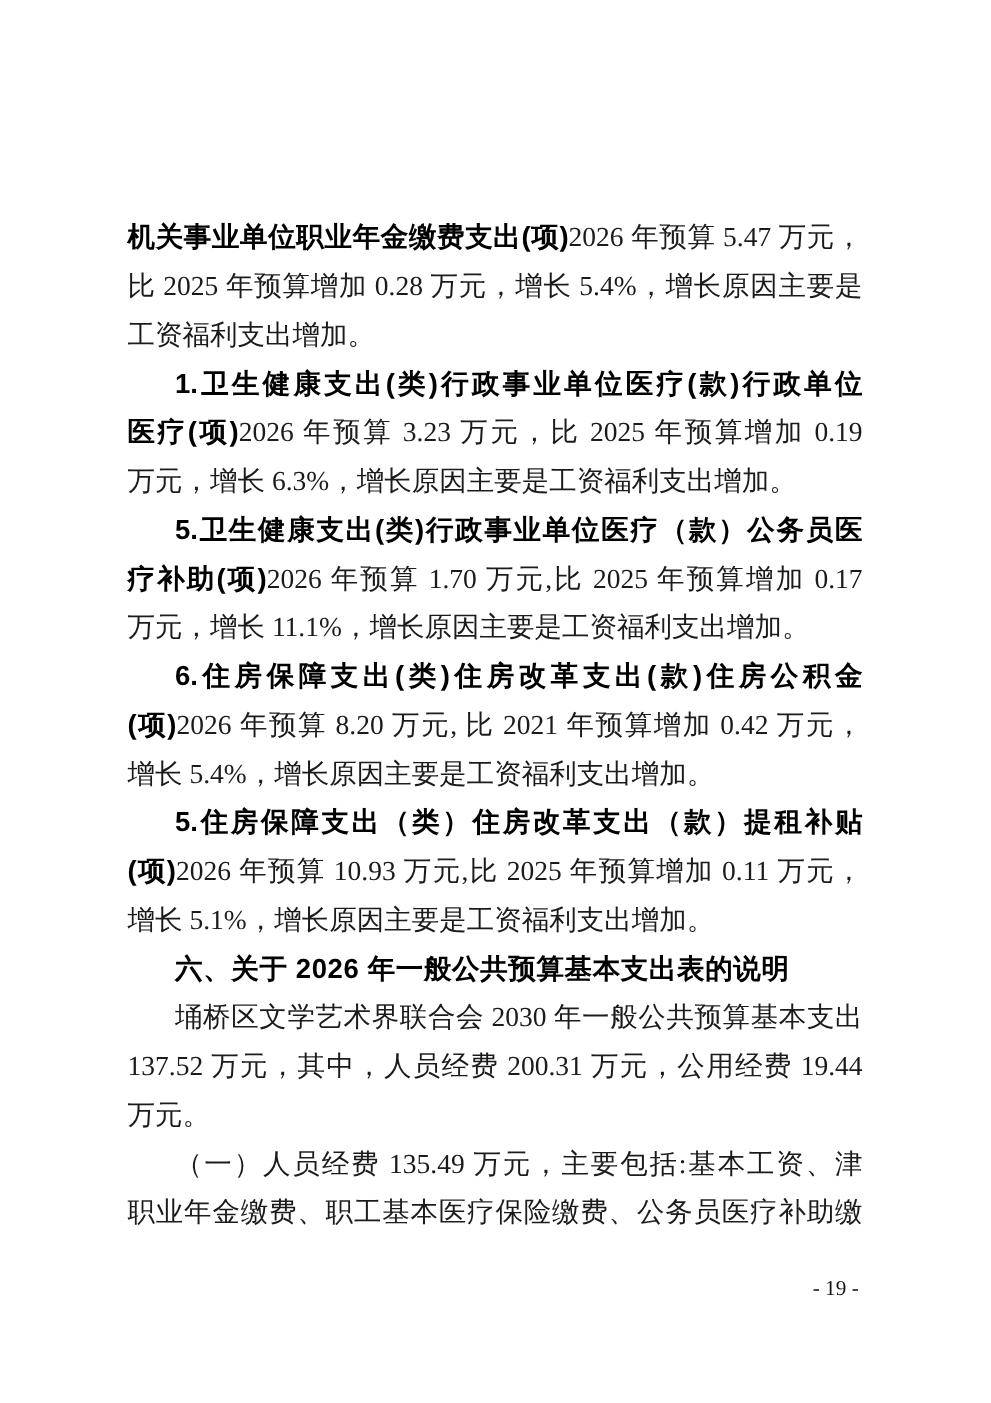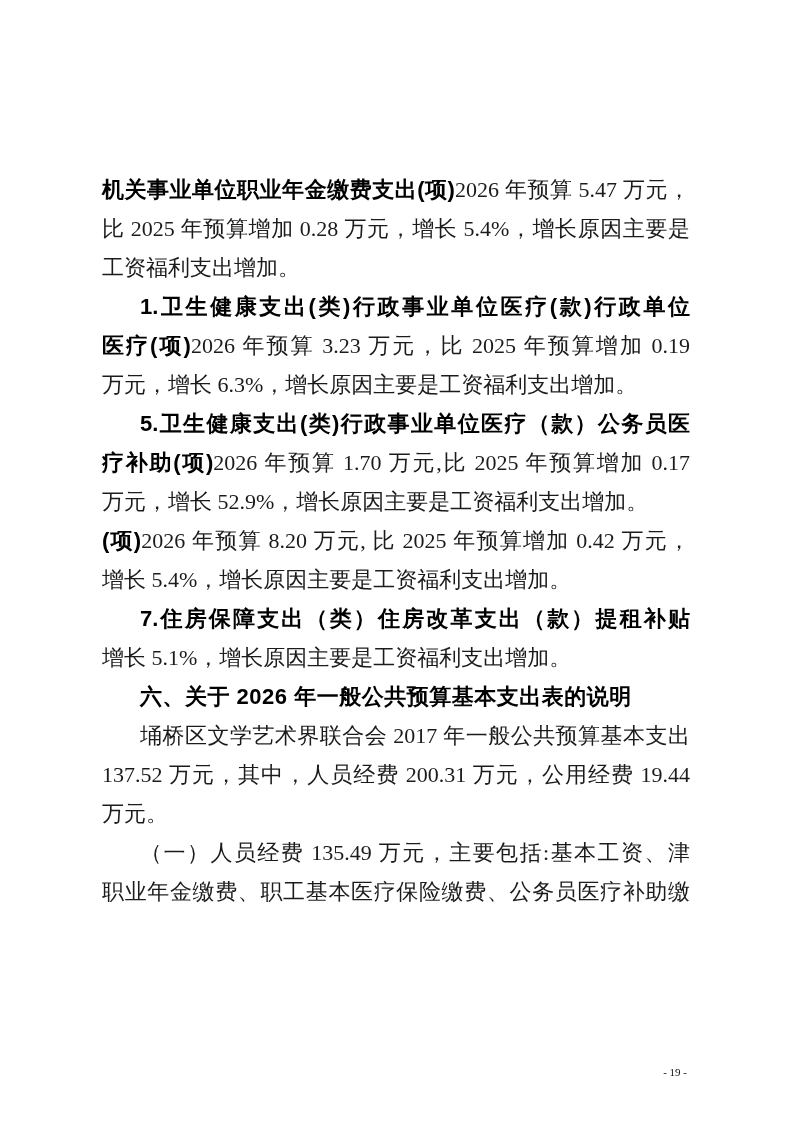--- a/index.html
+++ b/index.html
@@ -46,47 +46,49 @@
   .seg-b {
     font-family: "Liberation Sans", "DejaVu Sans", sans-serif;
     font-weight: 700;
     color: #000000;
   }
   .line.hd .seg-b {
     letter-spacing: 0.5px;
   }
   .pageno {
     position: absolute;
-    top: 1031px;
+    top: 990px;
     right: 106px;
-    font-size: 11px;
+    font-size: 17px;
     line-height: 20px;
     color: #111111;
     font-family: "Liberation Serif", "DejaVu Serif", serif;
   }
 </style>
 </head>
 <body>
 
 <div class="page">
   <div class="doc" id="doc-body">
       <div class="line j"><span class="seg-b">机关事业单位职业年金缴费支出(项)</span><span class="seg-r">2026 年预算 5.47 万元，</span></div>
       <div class="line j"><span class="seg-r">比 2025 年预算增加 0.28 万元，增长 5.4%，增长原因主要是</span></div>
       <div class="line"><span class="seg-r">工资福利支出增加。</span></div>
       <div class="line j ind"><span class="seg-b">1.卫生健康支出(类)行政事业单位医疗(款)行政单位</span></div>
       <div class="line j"><span class="seg-b">医疗(项)</span><span class="seg-r">2026 年预算 3.23 万元，比 2025 年预算增加 0.19</span></div>
       <div class="line"><span class="seg-r">万元，增长 6.3%，增长原因主要是工资福利支出增加。</span></div>
       <div class="line j ind"><span class="seg-b">5.卫生健康支出(类)行政事业单位医疗（款）公务员医</span></div>
       <div class="line j"><span class="seg-b">疗补助(项)</span><span class="seg-r">2026 年预算 1.70 万元,比 2025 年预算增加 0.17</span></div>
-      <div class="line"><span class="seg-r">万元，增长 52.9%，增长原因主要是工资福利支出增加。</span></div>
-      <div class="line j"><span class="seg-b">(项)</span><span class="seg-r">2026 年预算 8.20 万元, 比 2025 年预算增加 0.42 万元，</span></div>
+      <div class="line"><span class="seg-r">万元，增长 11.1%，增长原因主要是工资福利支出增加。</span></div>
+      <div class="line j ind"><span class="seg-b">6.住房保障支出(类)住房改革支出(款)住房公积金</span></div>
+      <div class="line j"><span class="seg-b">(项)</span><span class="seg-r">2026 年预算 8.20 万元, 比 2021 年预算增加 0.42 万元，</span></div>
       <div class="line"><span class="seg-r">增长 5.4%，增长原因主要是工资福利支出增加。</span></div>
-      <div class="line j ind"><span class="seg-b">7.住房保障支出（类）住房改革支出（款）提租补贴</span></div>
+      <div class="line j ind"><span class="seg-b">5.住房保障支出（类）住房改革支出（款）提租补贴</span></div>
+      <div class="line j"><span class="seg-b">(项)</span><span class="seg-r">2026 年预算 10.93 万元,比 2025 年预算增加 0.11 万元，</span></div>
       <div class="line"><span class="seg-r">增长 5.1%，增长原因主要是工资福利支出增加。</span></div>
       <div class="line ind hd"><span class="seg-b">六、关于 2026 年一般公共预算基本支出表的说明</span></div>
-      <div class="line j ind"><span class="seg-r">埇桥区文学艺术界联合会 2017 年一般公共预算基本支出</span></div>
+      <div class="line j ind"><span class="seg-r">埇桥区文学艺术界联合会 2030 年一般公共预算基本支出</span></div>
       <div class="line j"><span class="seg-r">137.52 万元，其中，人员经费 200.31 万元，公用经费 19.44</span></div>
       <div class="line"><span class="seg-r">万元。</span></div>
       <div class="line j ind"><span class="seg-r">（一）人员经费 135.49 万元，主要包括:基本工资、津</span></div>
       <div class="line j"><span class="seg-r">职业年金缴费、职工基本医疗保险缴费、公务员医疗补助缴</span></div>
     </div>
   <div class="pageno">- 19 -</div>
 </div>
 
 </body></html>

